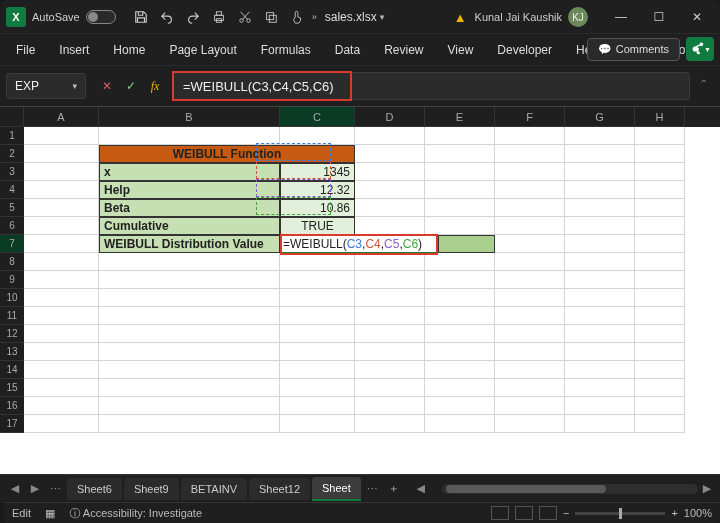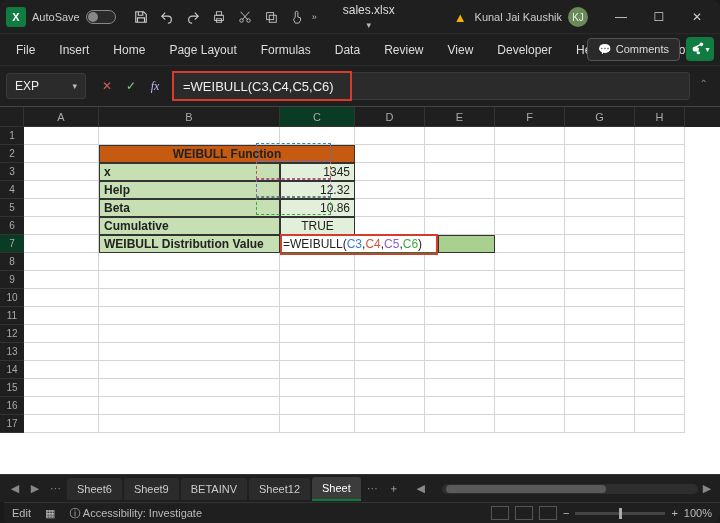--- a/index.html
+++ b/index.html
@@ -29,21 +29,21 @@
     width: 30px; height: 14px; border:1px solid #888; border-radius: 8px;
     position:relative; background:#2a2a2a;
   }
   .toggle::after {
     content:""; position:absolute; width:10px; height:10px; border-radius:50%;
     background:#888; top:1px; left:1px;
   }
   .qat { display:flex; gap:4px; margin-left:8px; align-items:center; }
   .qat .ic { width:22px; height:24px; display:flex; align-items:center; justify-content:center;
     border-radius:3px; color:#ccc; cursor:default; }
-  .filename { margin-left: 20px; color:#ddd; font-size:12px; display:flex; align-items:center; gap:3px;flex-direction:column;}
+  .filename { margin-left: 2px; color:#ddd; font-size:12px; display:flex; align-items:center; gap:3px;}
   .chev { font-size:9px; color:#bbb;}
   .right-cluster { position:absolute; right:6px; top:0; height:34px; display:flex; align-items:center; gap:8px;}
   .warn-ic { color:#f5b100; font-size:13px; }
   .user { display:flex; align-items:center; gap:6px; font-size:11px; color:#ccc; }
   .avatar { width:20px; height:20px; border-radius:50%; background:#6a8a5a; display:flex; align-items:center; justify-content:center; font-size:10px; color:#eee;}
   .winbtns { display:flex; gap:4px; margin-left:8px;}
   .winbtn { width:34px; height:26px; display:flex; align-items:center; justify-content:center; color:#ccc; font-size:12px;}
 
   
   .ribbon {
@@ -69,21 +69,21 @@
   }
   .namebox {
     width:80px; height:26px; background:#2b2b2b; border:1px solid #3a3a3a;
     display:flex; align-items:center; padding:0 8px; color:#eee; font-size:12px;
     justify-content:space-between; border-radius:3px;
   }
   .fxbtns { display:flex; gap:2px; margin-left:10px; align-items:center;}
   .fxbtn { width:22px; height:22px; display:flex; align-items:center; justify-content:center; color:#ccc;}
   .fxbtn.cancel { color:#d85b5b; }
   .fxbtn.accept { color:#7bcf8a; }
-  .fxbtn.fx { font-style:italic; color:#c4b5fd; font-family: "Times New Roman", serif;}
+  .fxbtn.fx { font-style:italic; color:#eab308; font-family: "Times New Roman", serif;}
   .formula {
     flex:1; height:28px; margin-left:6px; margin-right:24px;
     background:#2b2b2b; border:1px solid #3a3a3a; color:#eee; font-size:13px;
     display:flex; align-items:center; padding:0 10px; border-radius:3px;
   }
   .redbox { position:absolute; border:2px solid #d83b2b; pointer-events:none; }
   .fx-red { left:172px; top:5px; width:180px; height:30px; }
   .fx-collapse { position:absolute; right:12px; top:12px; color:#888; font-size:10px;}
 
   

